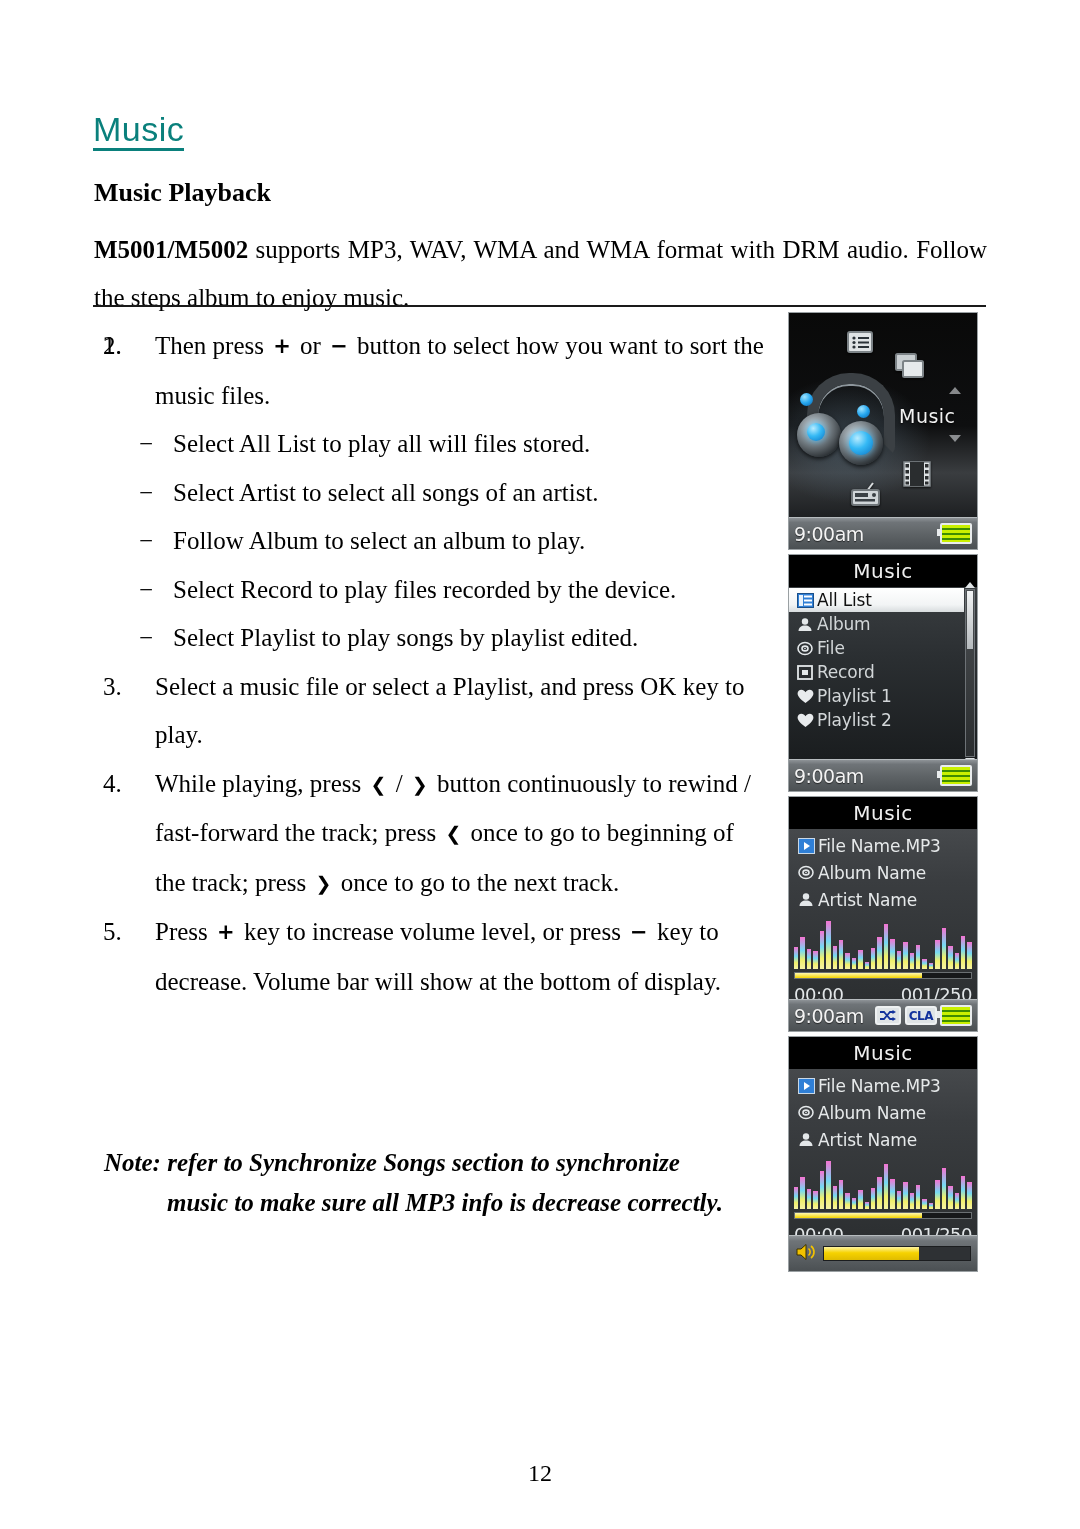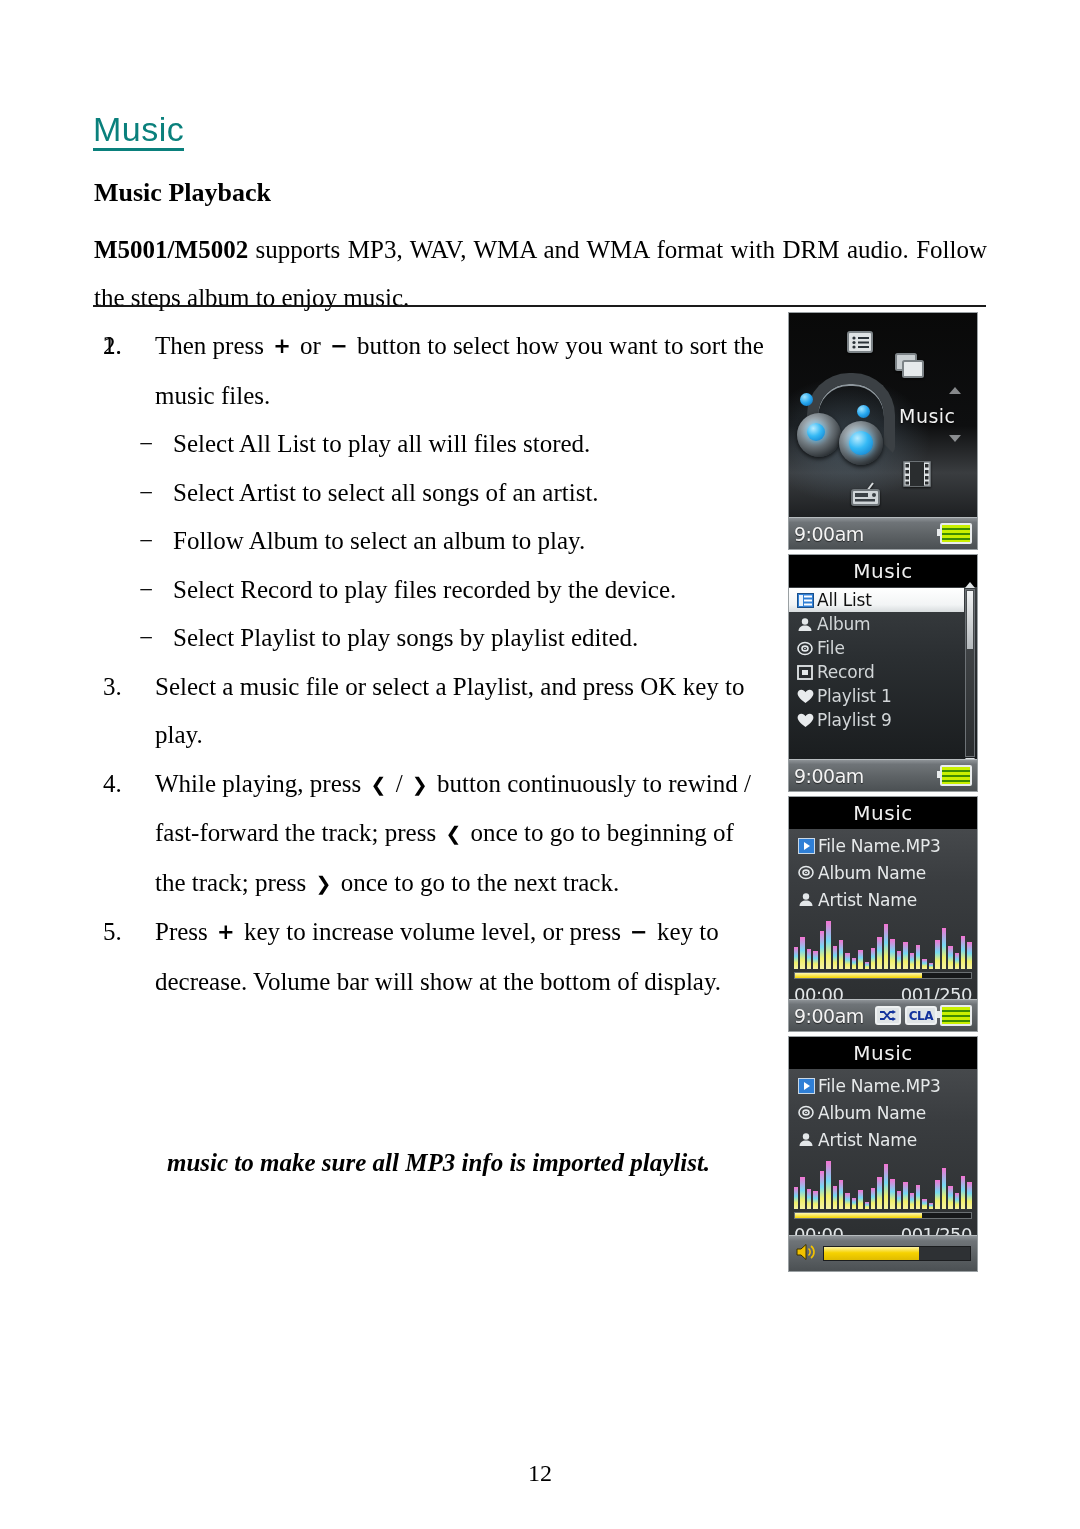--- a/index.html
+++ b/index.html
@@ -479,21 +479,22 @@
       <span>While playing, press <span class="glyph chev">❮</span> / <span class="glyph chev">❯</span> button continuously to rewind / fast-forward the track; press <span class="glyph chev">❮</span> once to go to beginning of the track; press <span class="glyph chev">❯</span> once to go to the next track.</span>
     </div>
 
     <div class="step">
       <span class="num">5.</span>
       <span>Press <span class="glyph">+</span> key to increase volume level, or press <span class="glyph">−</span> key to decrease. Volume bar will show at the bottom of display.</span>
     </div>
   </div>
 
   <div class="note">
-    <span class="l2">music to make sure all MP3 info is imported playlist.</span>
+    <span>Note: refer to Synchronize Songs section to synchronize</span>
+    <span class="l2">music to make sure all MP3 info is decrease correctly.</span>
   </div>
 
   <div class="page-number">12</div>
 
   <div class="screens">
 
     <div class="screen scr-main">
       <div class="art"></div>
 
       <div class="headphones">
@@ -621,21 +622,21 @@
           </span>
           <span>Playlist 1</span>
         </div>
 
         <div class="list-row">
           <span class="ic">
             <svg width="17" height="15" viewBox="0 0 17 15">
               <path d="M8.5 14C3 10 0.6 7.3 0.6 4.6 0.6 2.3 2.3 0.8 4.4 0.8c1.7 0 3.2 1.1 4.1 2.4C9.4 1.9 10.9.8 12.6.8c2.1 0 3.8 1.5 3.8 3.8C16.4 7.3 14 10 8.5 14z" fill="#e8ebed"></path>
             </svg>
           </span>
-          <span>Playlist 9</span>
+          <span>Playlist 2</span>
         </div>
       </div>
 
       <div class="scrollbar">
         <div class="scrollthumb"></div>
       </div>
       <div class="sb-arrow up"></div>
       <div class="sb-arrow down"></div>
 
       <div class="statusbar">

